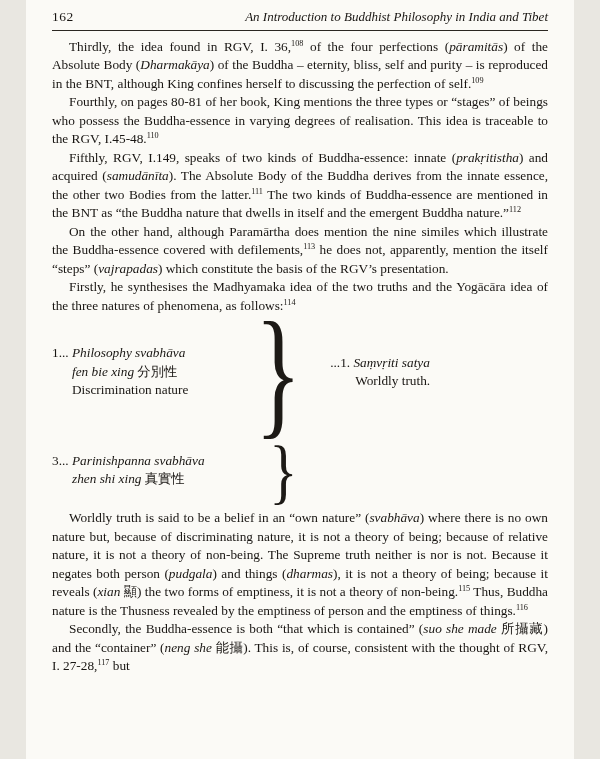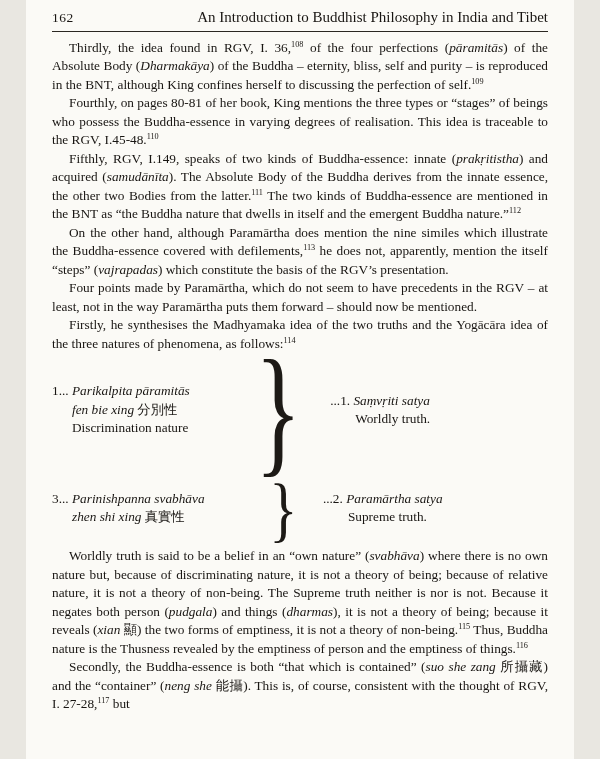--- a/index.html
+++ b/index.html
@@ -24,21 +24,22 @@
   .page-header {
     display: flex;
     justify-content: space-between;
     align-items: baseline;
   }
   .page-number {
     font-size: 13.5px;
     letter-spacing: 0.5px;
   }
   .running-title {
-    font-size: 15px;
+    font-style: italic;
+    font-size: 13px;
   }
   .header-rule {
     border: none;
     border-top: 1.2px solid #2b2722;
     margin: 3px 0 7px 0;
   }
   .page-body p {
     margin: 0;
     text-indent: 17px;
     text-align: justify;
@@ -102,53 +103,48 @@
     <span class="running-title">An Introduction to Buddhist Philosophy in India and Tibet</span>
   </header>
   <hr class="header-rule">
 
   <main class="page-body">
 
     <p><span>Thirdly, the idea found in RGV, I. 36,</span><sup>108</sup><span> of the four perfections (</span><i>pāramitās</i><span>) of the Absolute Body (</span><i>Dharmakāya</i><span>) of the Buddha – eternity, bliss, self and purity – is reproduced in the BNT, although King confines herself to discussing the perfection of self.</span><sup>109</sup></p>
     <p><span>Fourthly, on pages 80-81 of her book, King mentions the three types or “stages” of beings who possess the Buddha-essence in varying degrees of realisation. This idea is traceable to the RGV, I.45-48.</span><sup>110</sup></p>
     <p><span>Fifthly, RGV, I.149, speaks of two kinds of Buddha-essence: innate (</span><i>prakṛitistha</i><span>) and acquired (</span><i>samudānīta</i><span>). The Absolute Body of the Buddha derives from the innate essence, the other two Bodies from the latter.</span><sup>111</sup><span> The two kinds of Buddha-essence are mentioned in the BNT as “the Buddha nature that dwells in itself and the emergent Buddha nature.”</span><sup>112</sup></p>
     <p><span>On the other hand, although Paramārtha does mention the nine similes which illustrate the Buddha-essence covered with defilements,</span><sup>113</sup><span> he does not, apparently, mention the itself “steps” (</span><i>vajrapadas</i><span>) which constitute the basis of the RGV’s presentation.</span></p>
-    <p><span>Four points made by Paramārtha, which do not seem to have precedents in the RGV – at least, not in the way Paramārtha puts them forward – should now be mentioned.</span></p>
     <p><span>Firstly, he synthesises the Madhyamaka idea of the two truths and the Yogācāra idea of the three natures of phenomena, as follows:</span><sup>114</sup></p>
 
     <section class="diagram">
 
       <div class="diagram-group group-1">
         <div class="diagram-items">
           <div class="diagram-item">
-            <div class="item-line1"><span>1...</span> <i>Parikalpita pāramitās</i></div>
+            <div class="item-line1"><span>1...</span> <i>Philosophy svabhāva</i></div>
             <div class="item-line2"><i>fen bie xing</i> <span class="cjk">分別性</span></div>
             <div class="item-line3">Discrimination nature</div>
           </div>
         </div>
         <div class="brace brace-large">}</div>
         <div class="diagram-result">
           <div class="result-line1"><span>...1.</span> <i>Saṃvṛiti satya</i></div>
           <div class="result-line2">Worldly truth.</div>
         </div>
       </div>
 
       <div class="diagram-group group-2">
         <div class="diagram-items">
           <div class="diagram-item">
             <div class="item-line1"><span>3...</span> <i>Parinishpanna svabhāva</i></div>
             <div class="item-line2"><i>zhen shi xing</i> <span class="cjk">真實性</span></div>
           </div>
         </div>
         <div class="brace brace-small">}</div>
-        <div class="diagram-result">
-          <div class="result-line1"><span>...2.</span> <i>Paramārtha satya</i></div>
-          <div class="result-line2">Supreme truth.</div>
-        </div>
       </div>
 
     </section>
 
     <p><span>Worldly truth is said to be a belief in an “own nature” (</span><i>svabhāva</i><span>) where there is no own nature but, because of discriminating nature, it is not a theory of being; because of relative nature, it is not a theory of non-being. The Supreme truth neither is nor is not. Because it negates both person (</span><i>pudgala</i><span>) and things (</span><i>dharmas</i><span>), it is not a theory of being; because it reveals (</span><i>xian</i><span> 顯) the two forms of emptiness, it is not a theory of non-being.</span><sup>115</sup><span> Thus, Buddha nature is the Thusness revealed by the emptiness of person and the emptiness of things.</span><sup>116</sup></p>
-    <p><span>Secondly, the Buddha-essence is both “that which is contained” (</span><i>suo she zang</i><span> 所攝藏) and the “container” (</span><i>neng she</i><span> 能攝). This is, of course, consistent with the thought of RGV, I. 27-28,</span><sup>117</sup><span> but</span></p>
+    <p><span>Secondly, the Buddha-essence is both “that which is contained” (</span><i>suo she made</i><span> 所攝藏) and the “container” (</span><i>neng she</i><span> 能攝). This is, of course, consistent with the thought of RGV, I. 27-28,</span><sup>117</sup><span> but</span></p>
 
   </main>
 </div>
 
 </body></html>

